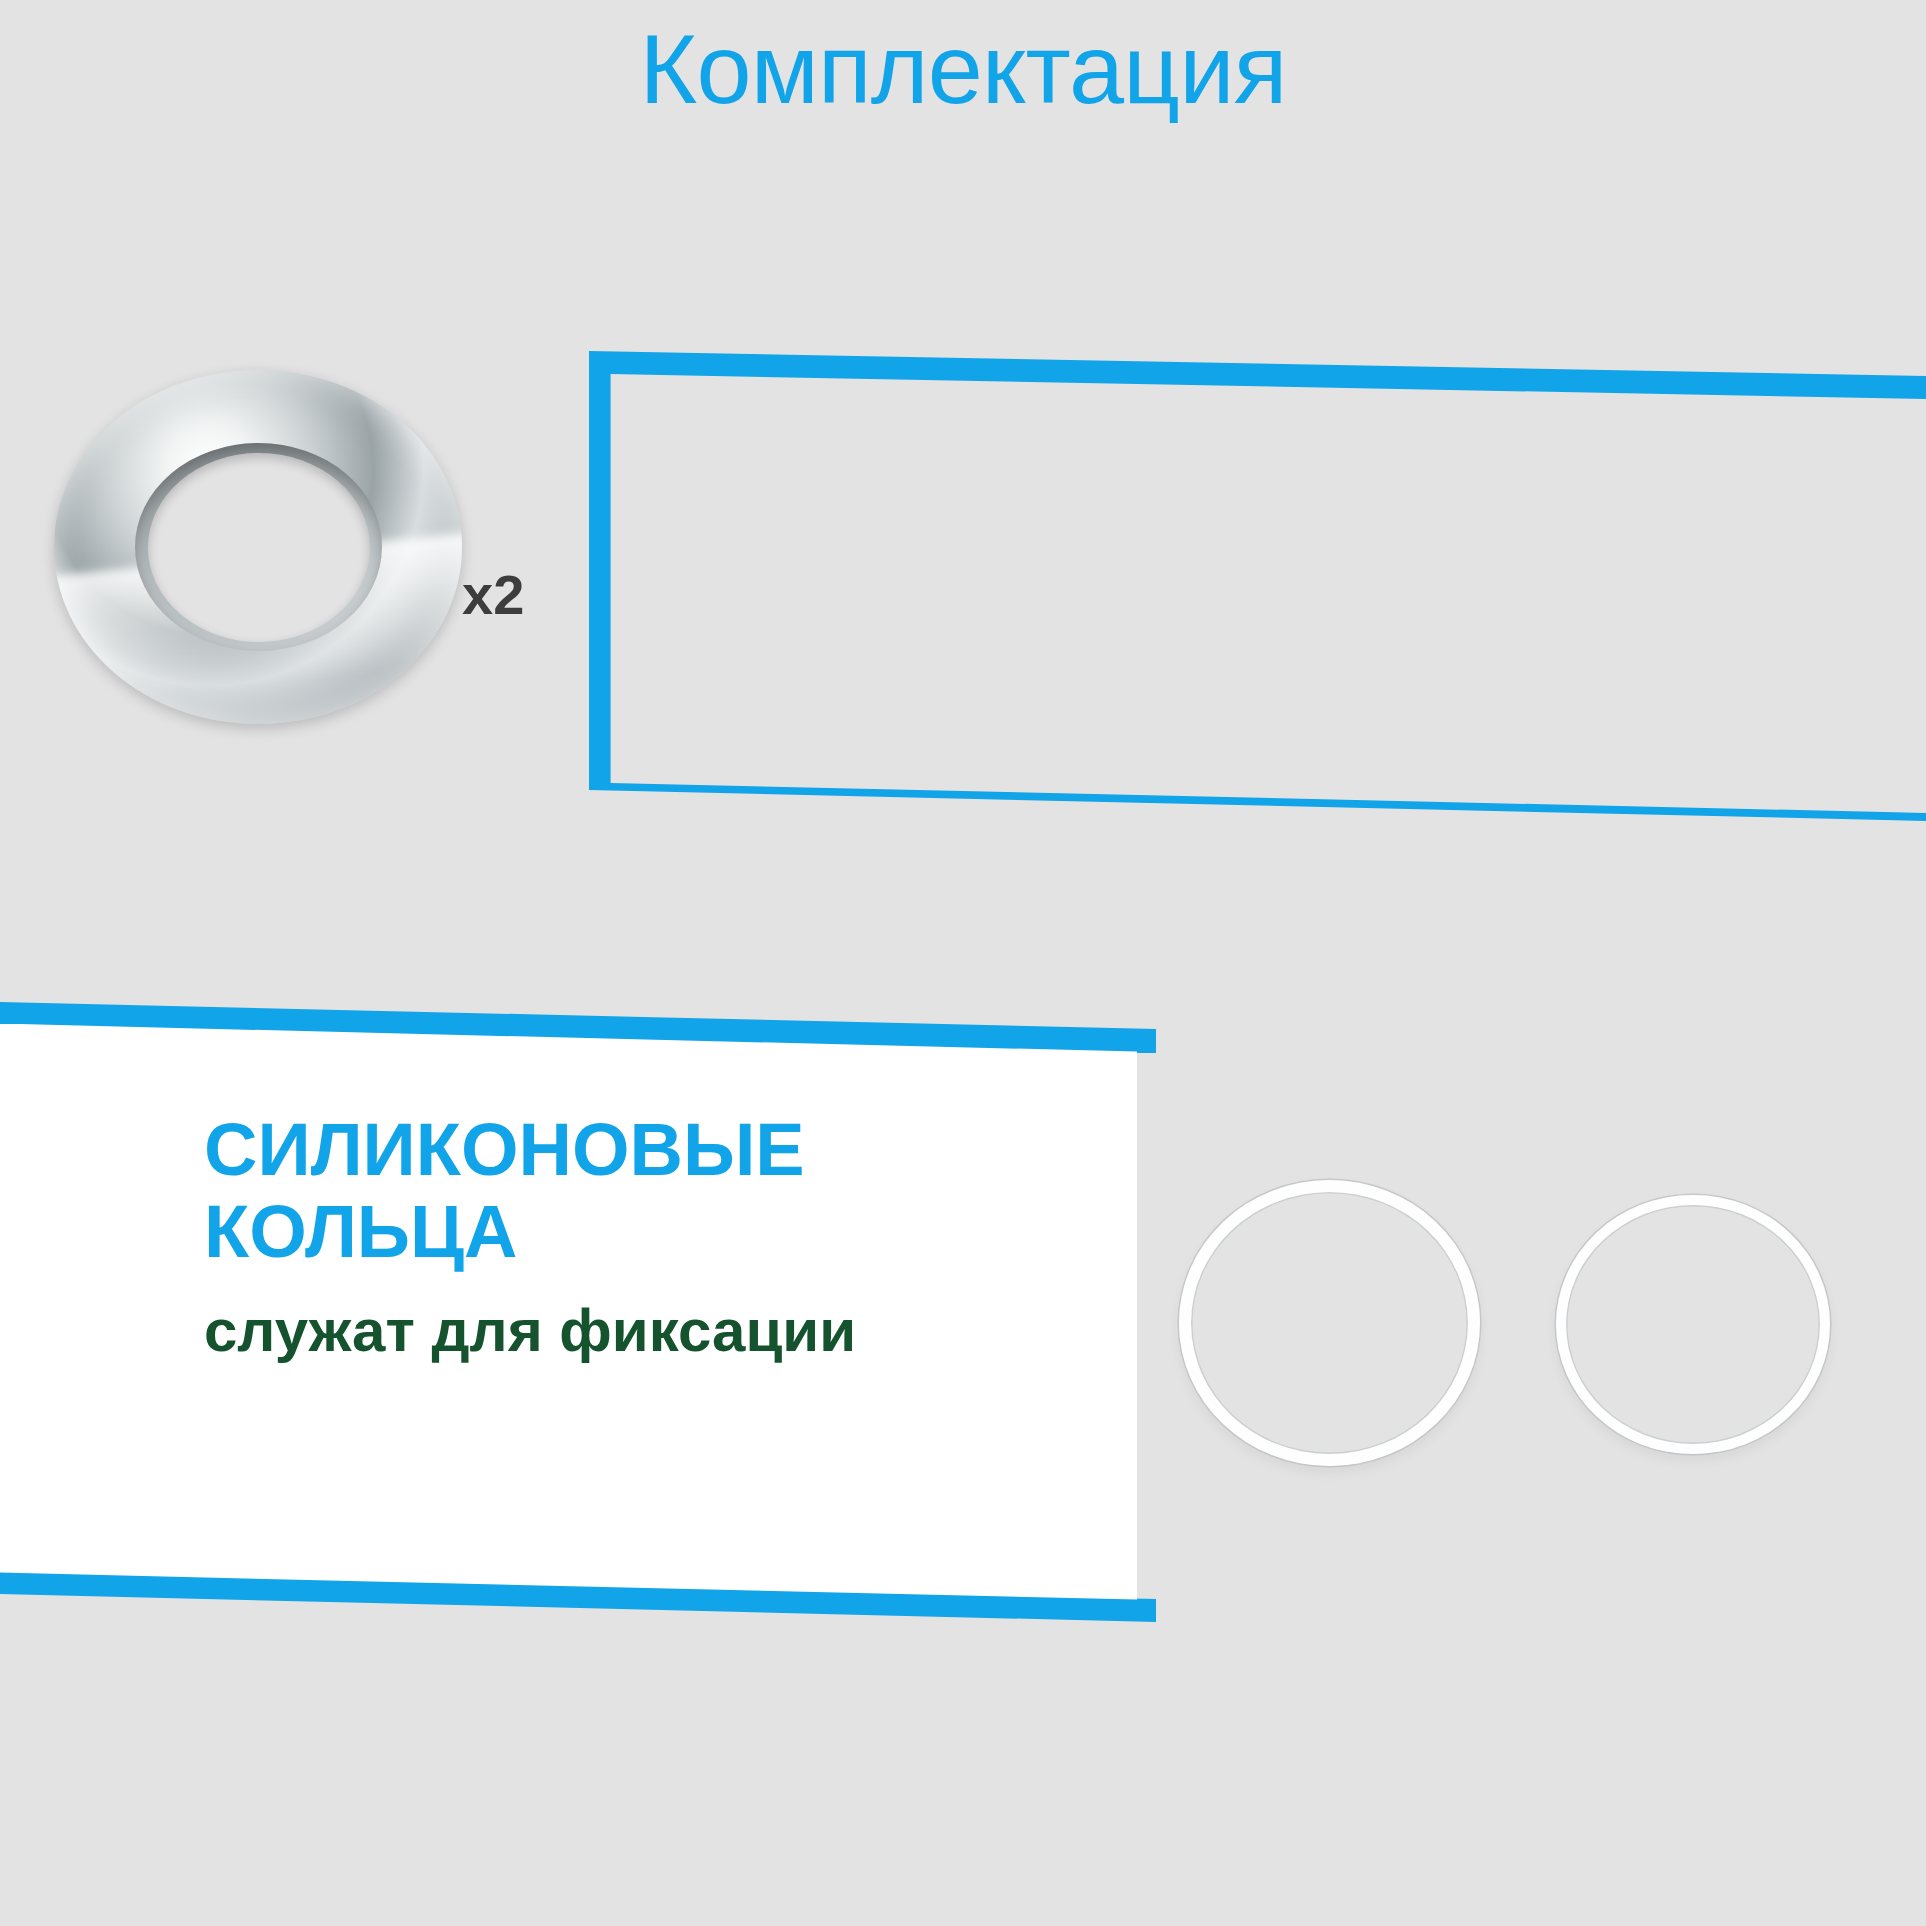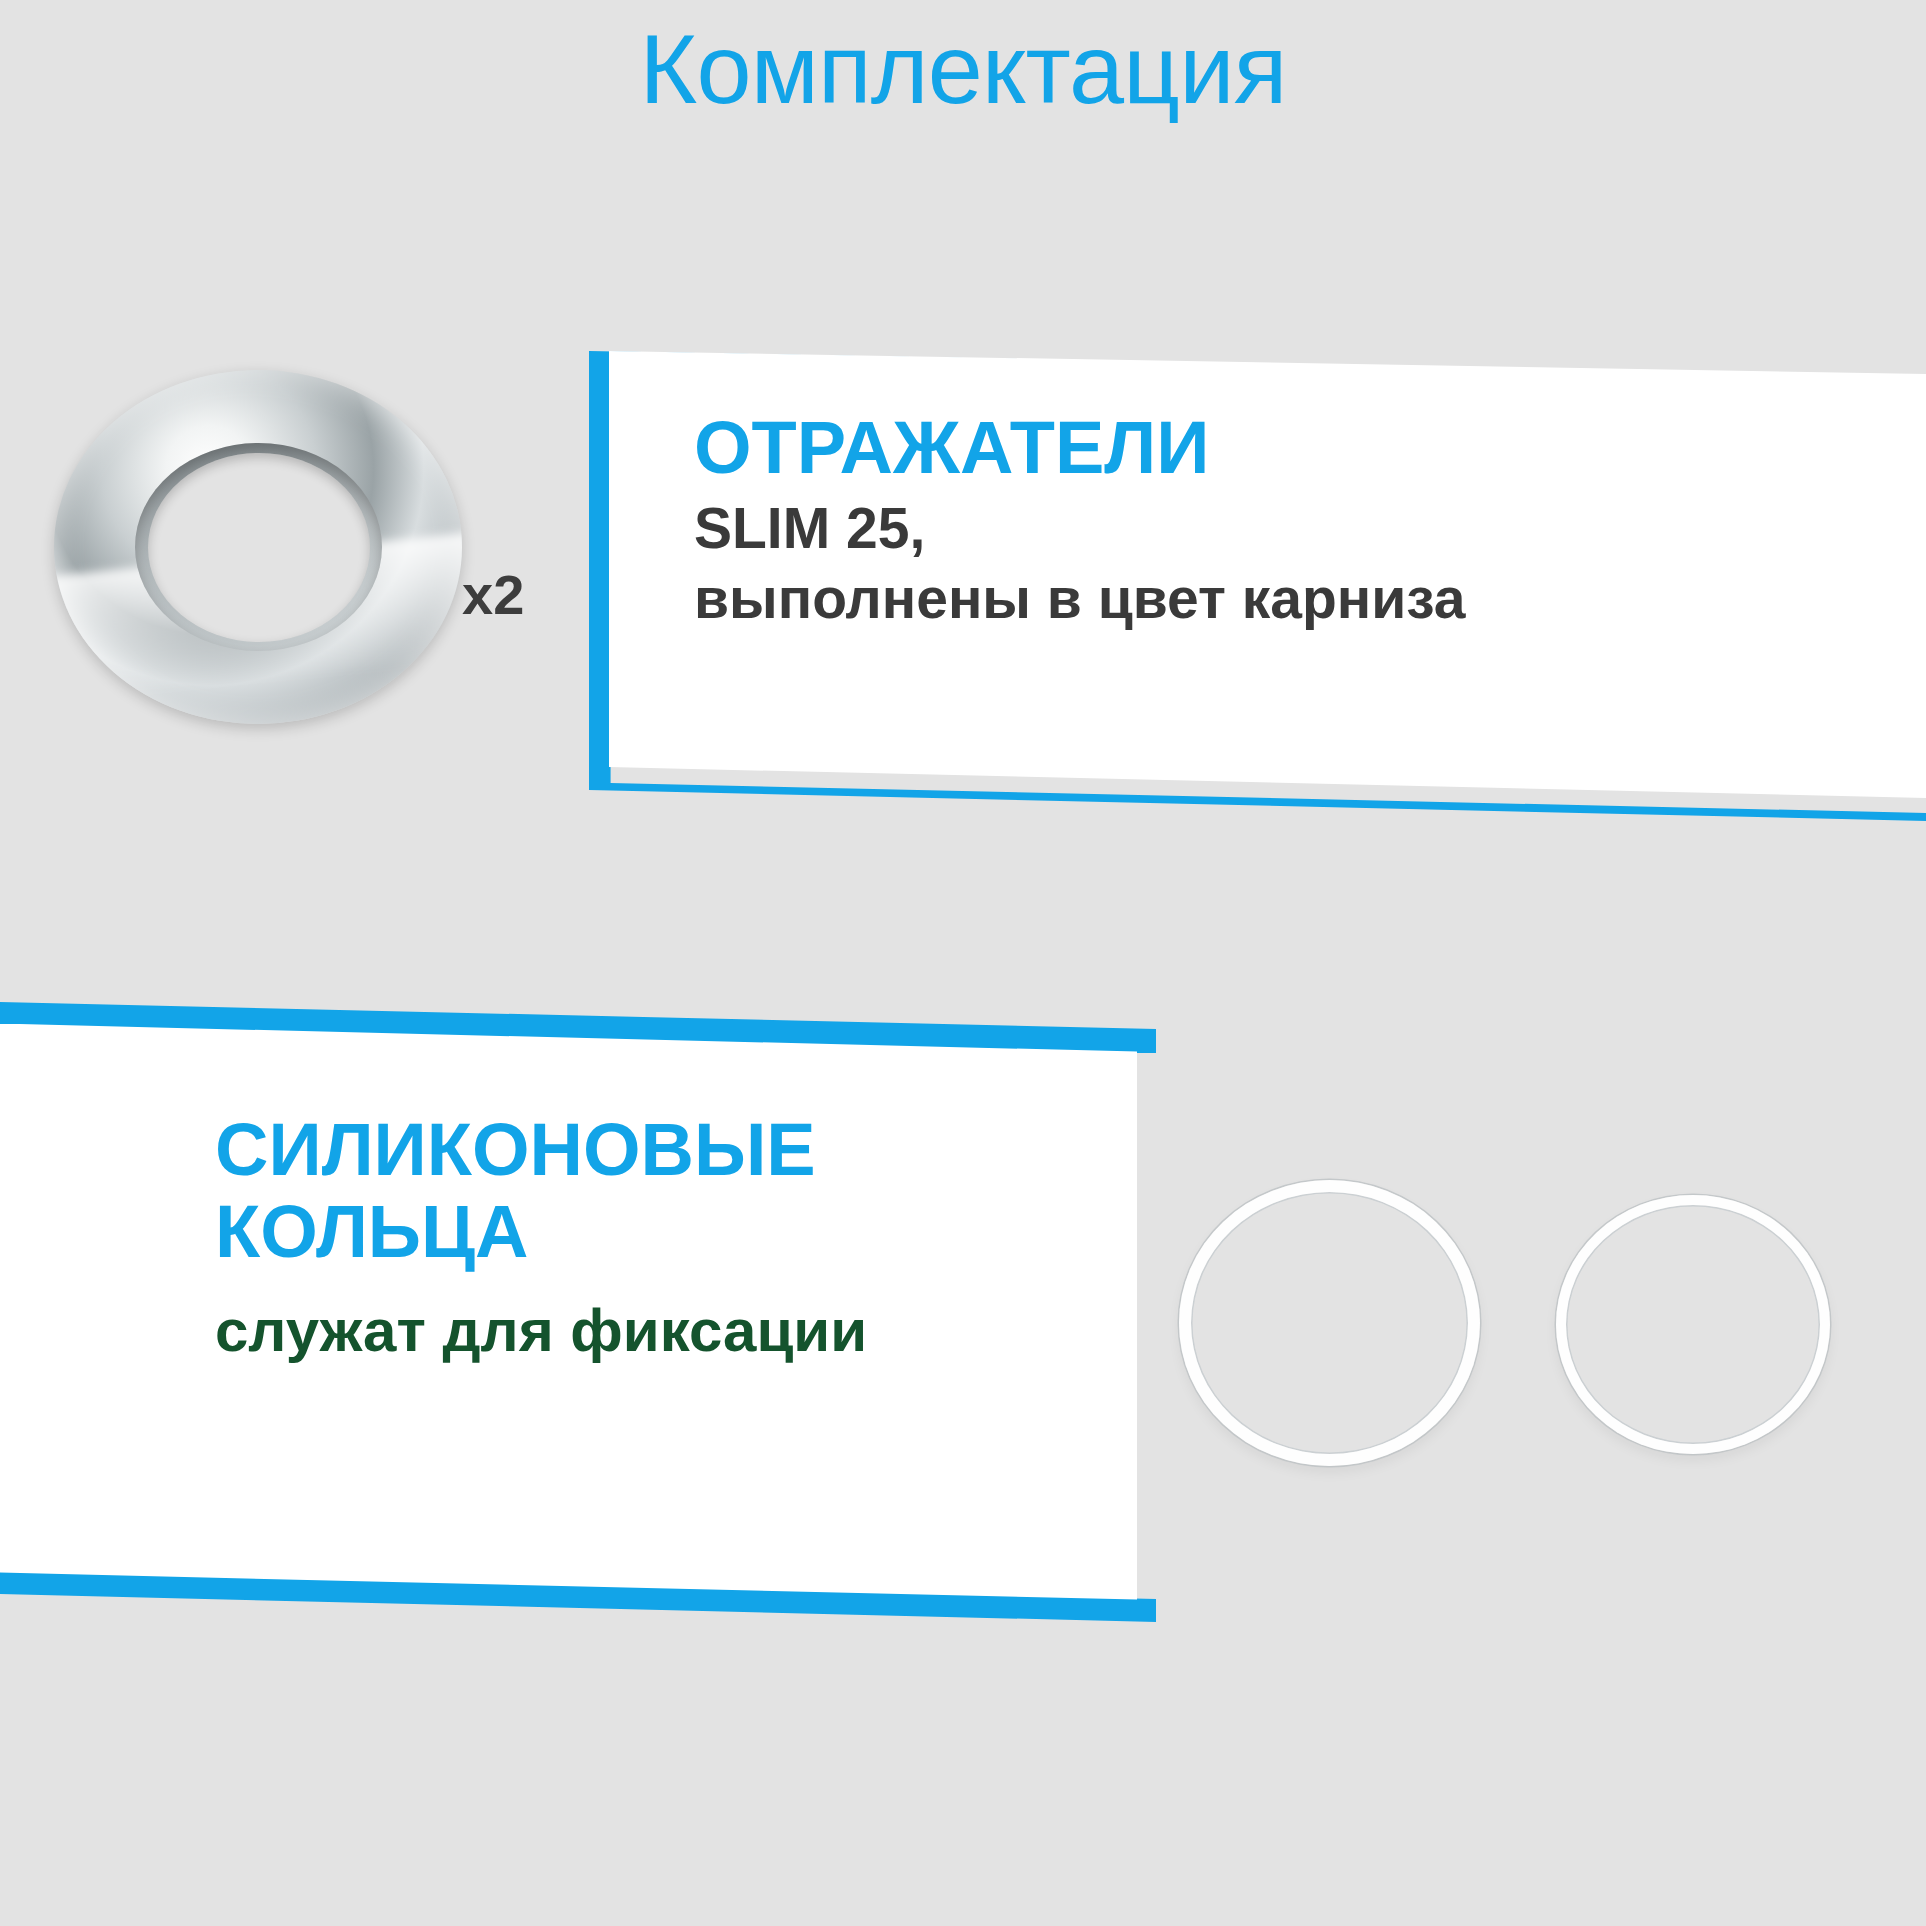--- a/index.html
+++ b/index.html
@@ -171,21 +171,20 @@
     width: 1137px;
     height: 576px;
     background: #ffffff;
     clip-path: polygon(0 0, 1137px 28px, 1137px 576px, 0 549px);
   }
   .panel-rings .panel-inner {
     position: absolute;
     left: 204px;
     top: 85px;
     width: 886px;
-    margin-left: 11px;
   }
 
   .heading-blue-2 {
     font-size: 74px;
     font-weight: bold;
     color: #12a4e8;
     line-height: 1.12;
     margin: 0 0 20px 0;
   }
   .body-dark-2 {
@@ -236,27 +235,20 @@
 
   <div class="reflector-image">
     <div class="ring-outer"></div>
     <div class="ring-inner-shadow"></div>
     <div class="ring-hole"></div>
   </div>
 
   <div class="qty-label">x2</div>
 
   <div class="panel-reflectors-accent"></div>
-  <div class="panel panel-reflectors">
-    <div class="panel-inner">
-      <h2 class="heading-blue">ОТРАЖАТЕЛИ</h2>
-      <p class="body-dark">SLIM 25,</p>
-      <p class="body-dark">выполнены в цвет карниза</p>
-    </div>
-  </div>
 </div>
 
 <div class="block-rings">
 
   <div class="panel-rings-accent"></div>
   <div class="panel-rings">
     <div class="panel-inner">
       <h2 class="heading-blue-2">
         <span>СИЛИКОНОВЫЕ</span><br>
         <span>КОЛЬЦА</span>

